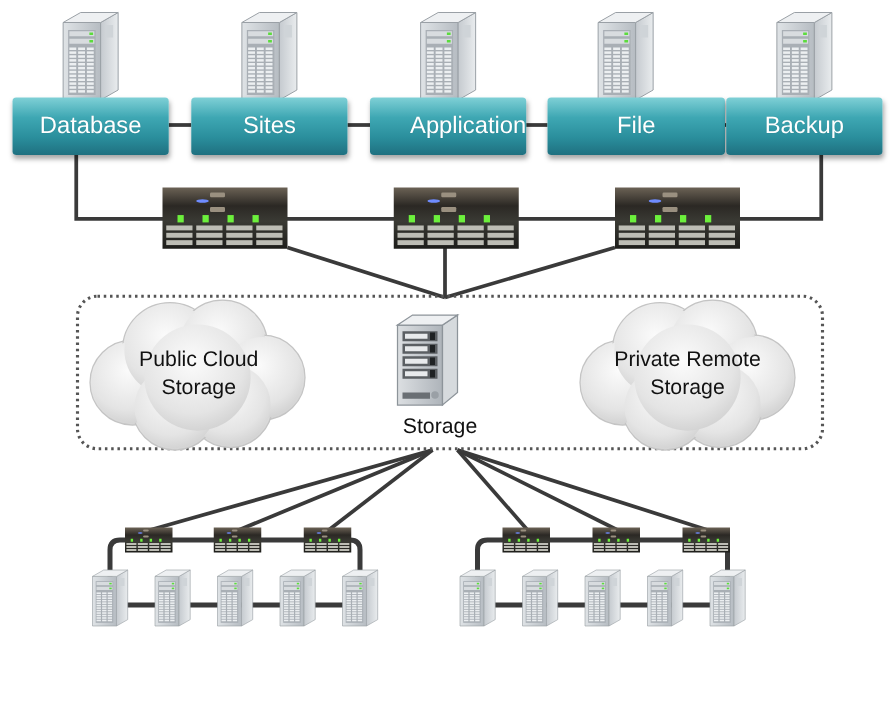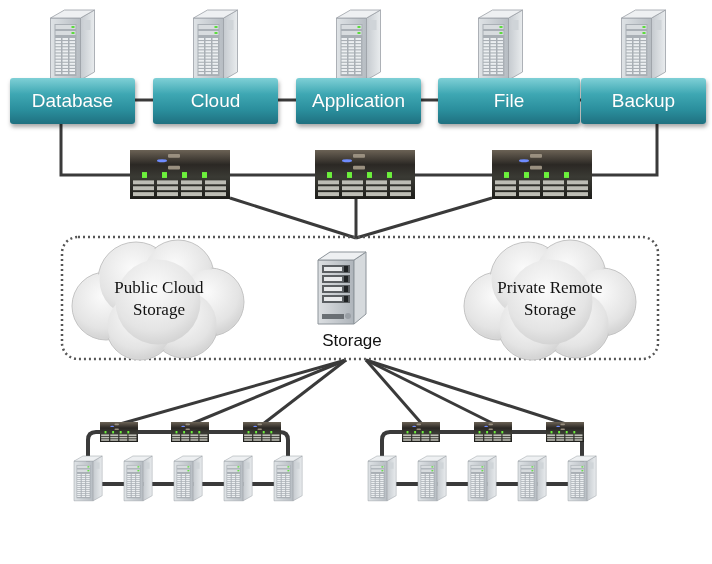--- a/index.html
+++ b/index.html
@@ -7,21 +7,21 @@
            font-family: "Liberation Sans", sans-serif; }
     #stage { position: absolute; left: 0; top: 0; width: 712px; height: 564px; }
     .teal-box {
       position: absolute; height: 46px; border-radius: 3px;
       background: linear-gradient(to bottom, #7fd0d6 0%, #3ea7b3 35%, #2a8e9c 70%, #1f7080 100%);
       box-shadow: 1px 3px 4px rgba(0,0,0,0.35);
       color: #ffffff; font-size: 19px; display: flex; align-items: center; justify-content: center;
       text-shadow: 0 0 1px rgba(0,0,0,0.15);
     }
     .label { position: absolute; font-size: 17px; color: #111; text-align: center; line-height: 22px; }
-    .cloud-label { width: 160px; font-family: Liberation Serif, serif; }
+    .cloud-label { width: 160px; }
   </style>
 </head>
 <body>
 
 <div id="stage">
   <svg id="wires" width="712" height="564" style="position:absolute;left:0;top:0">
     <defs>
       <linearGradient id="srvFront" x1="0" x2="1">
         <stop offset="0" stop-color="#dfe3e6"></stop>
           <stop offset="1" stop-color="#b6bcc2"></stop>
@@ -1025,23 +1025,23 @@
           <rect x="34" y="10" width="6" height="10" fill="#cfd4d8"></rect>
         </g>
       </g>
   </svg>
 
   <div id="top-boxes">
       <div class="teal-box" style="left: 10px; top: 78px; width: 125px;">
         <span>Database</span>
       </div>
       <div class="teal-box" style="left: 153px; top: 78px; width: 125px;">
-        <span>Cloud</span>
+        <span>Sites</span>
       </div>
-      <div class="teal-box" style="left: 296px; top: 78px; width: 125px;">
+      <div class="teal-box" style="left: 296px; top: 78px; width: 125px; justify-content: flex-end;">
         <span>Application</span>
       </div>
       <div class="teal-box" style="left: 438px; top: 78px; width: 142px;">
         <span>File</span>
       </div>
       <div class="teal-box" style="left: 581px; top: 78px; width: 125px; text-align: center;">
         <span>Backup</span>
       </div>
     </div>
 

